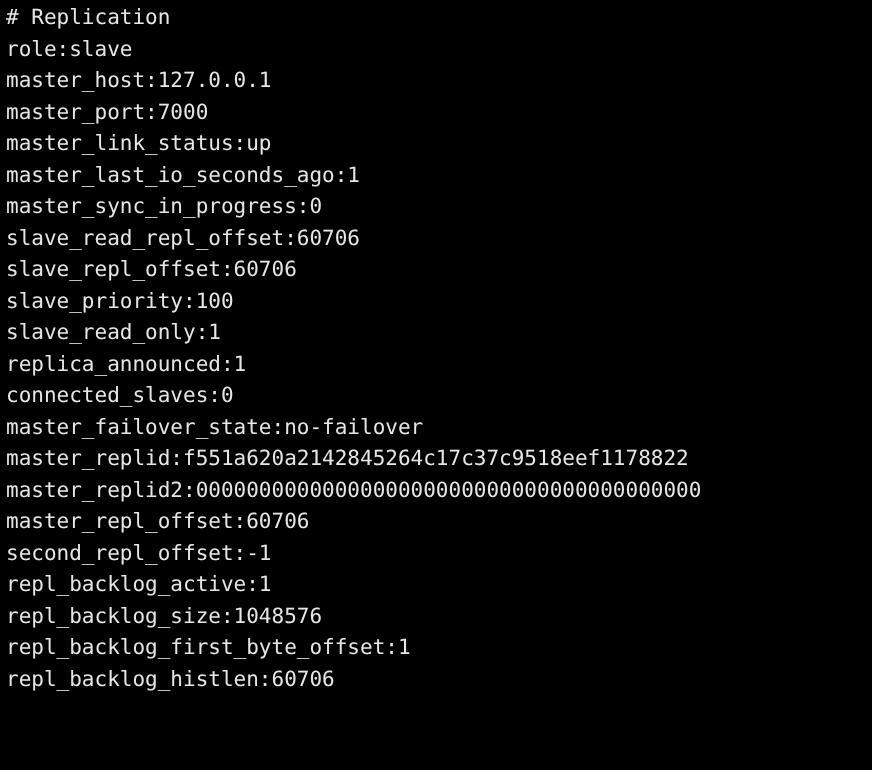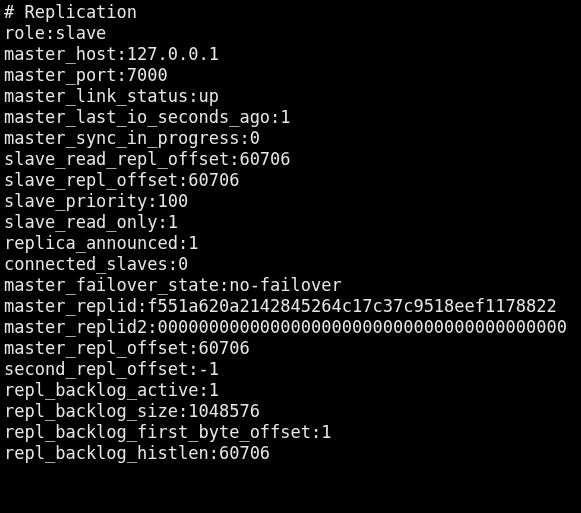--- a/index.html
+++ b/index.html
@@ -18,21 +18,21 @@
     height: 513px;
     background: #000000;
     padding: 0;
     box-sizing: border-box;
     overflow: hidden;
   }
   #terminal-output {
     margin: 0;
     padding: 2px 0 0 4px;
     font-family: "DejaVu Sans Mono", "Liberation Mono", monospace;
-    font-size: 17px;
+    font-size: 14px;
     line-height: 21px;
     color: #e6e6e6;
     white-space: pre;
     letter-spacing: 0;
     -webkit-font-smoothing: none;
   }
   .term-line {
     display: block;
     height: 21px;
     white-space: pre;

